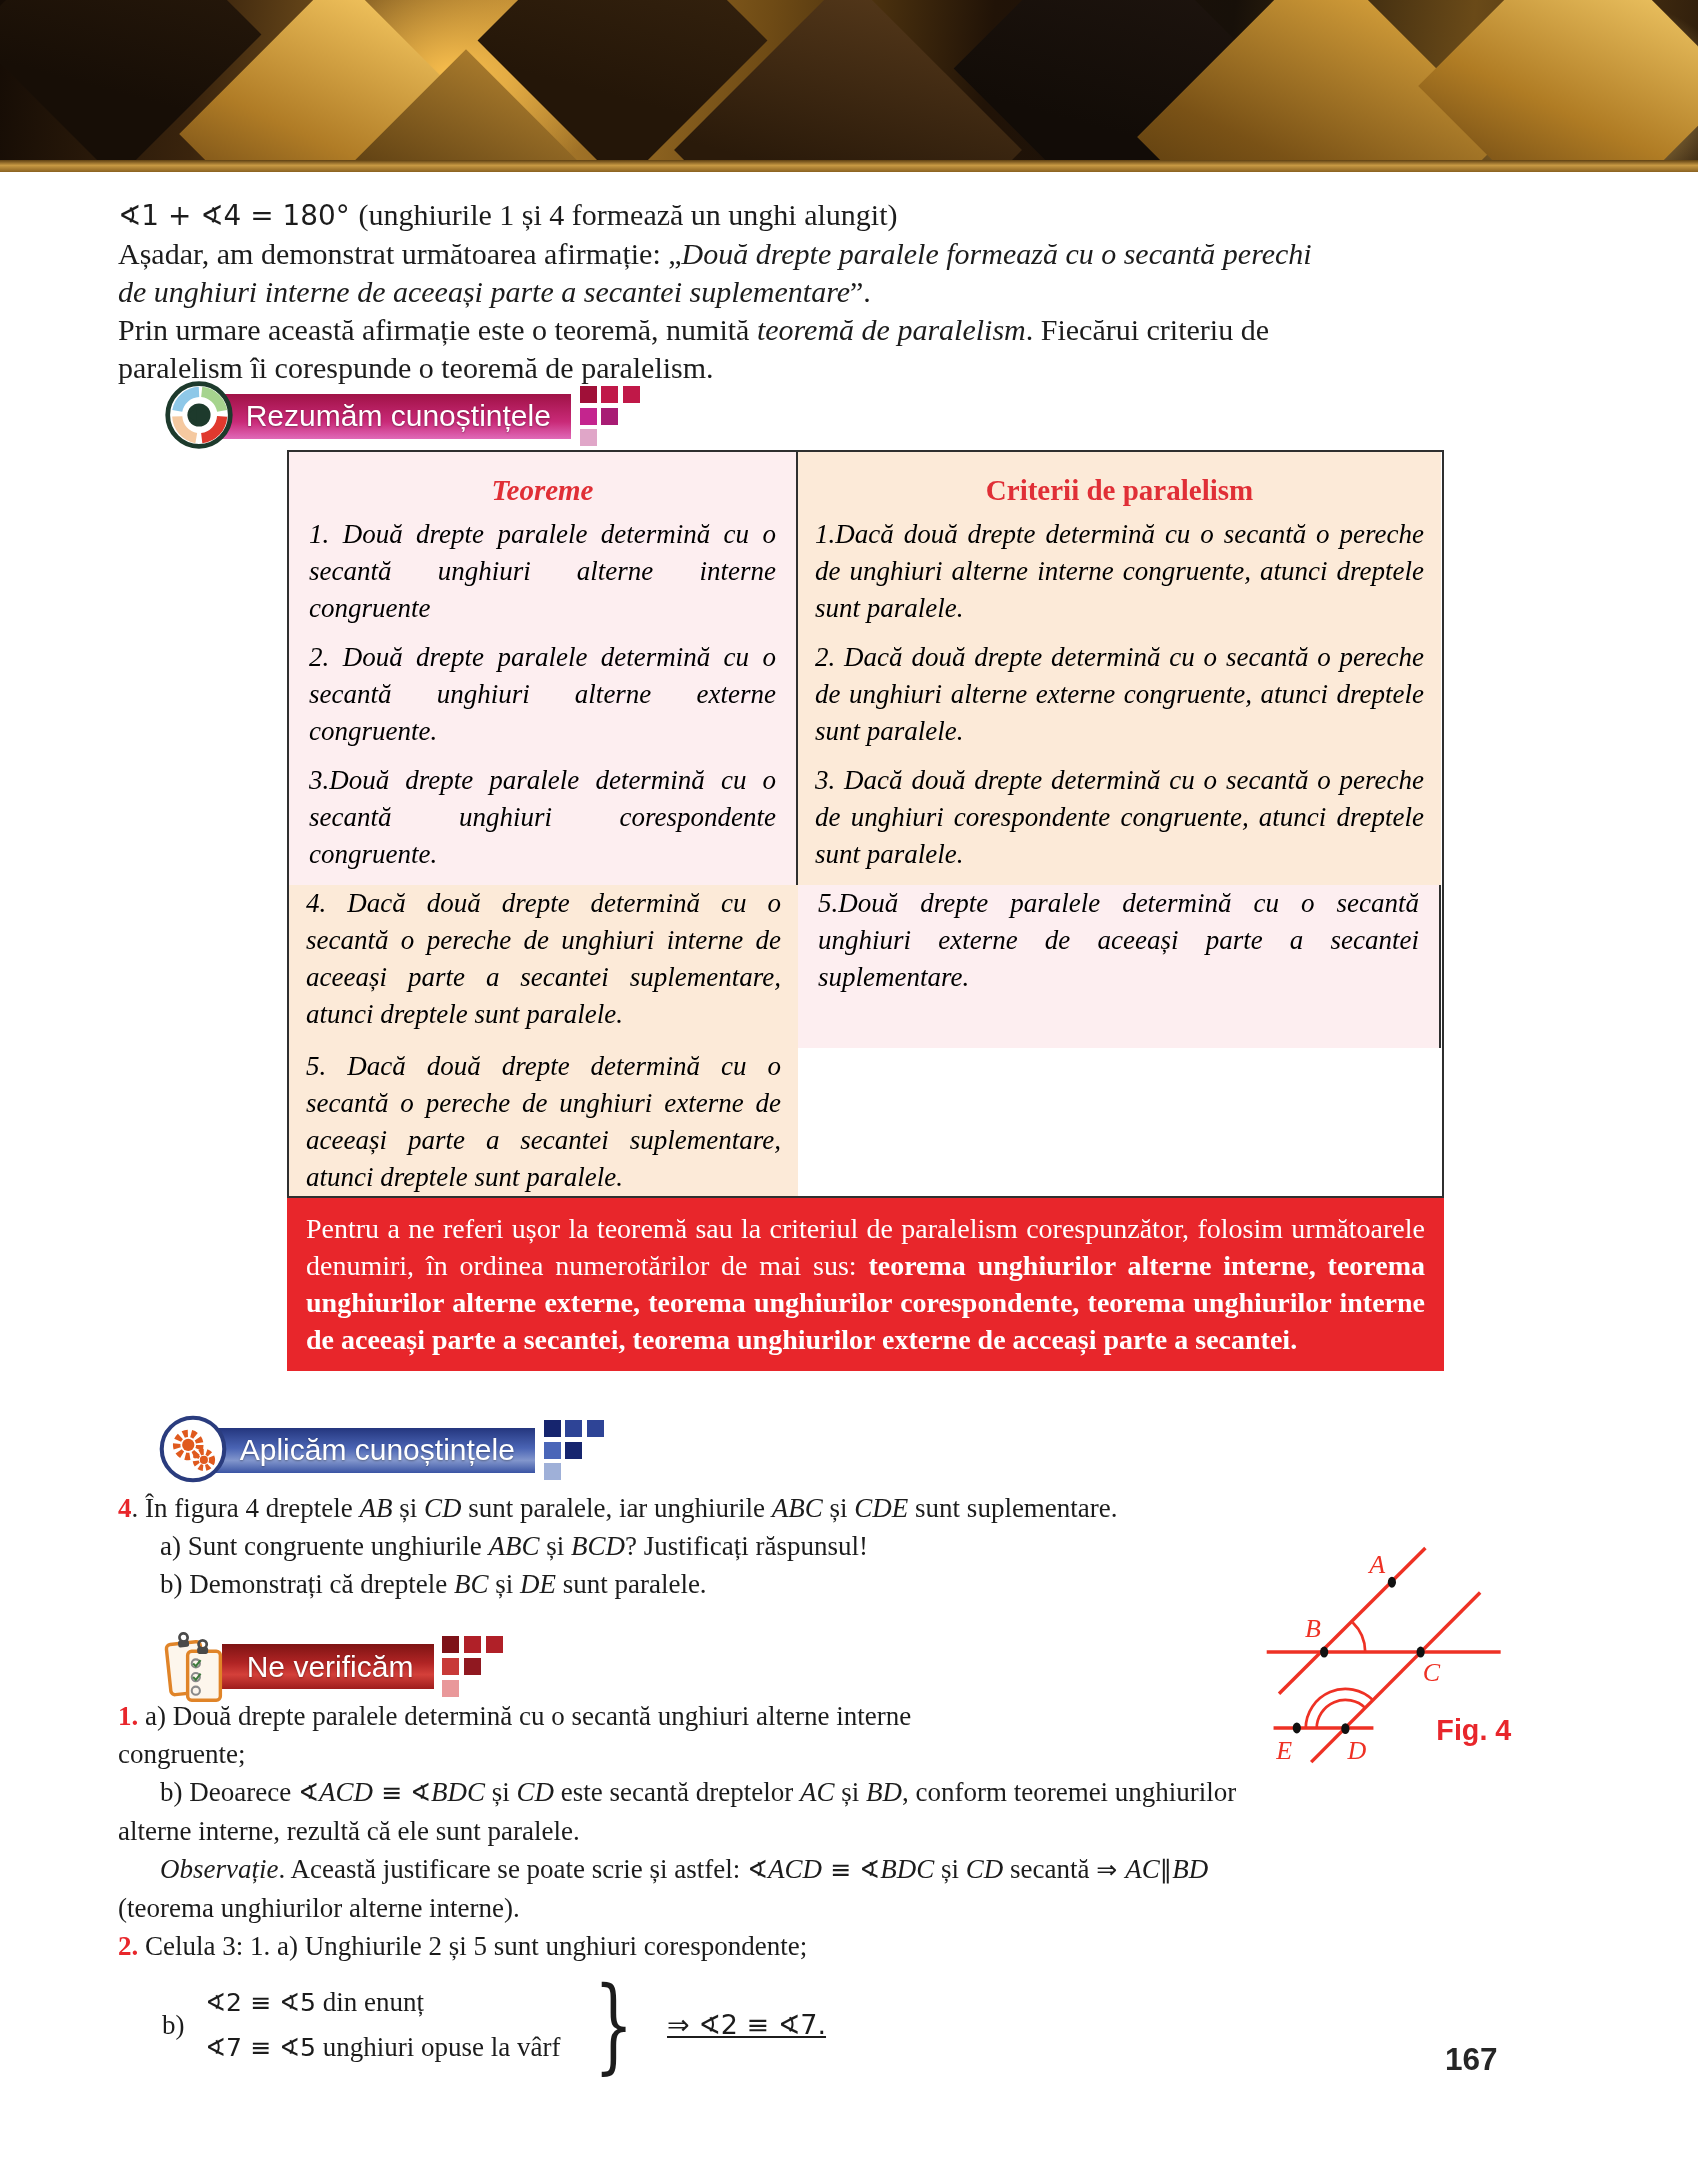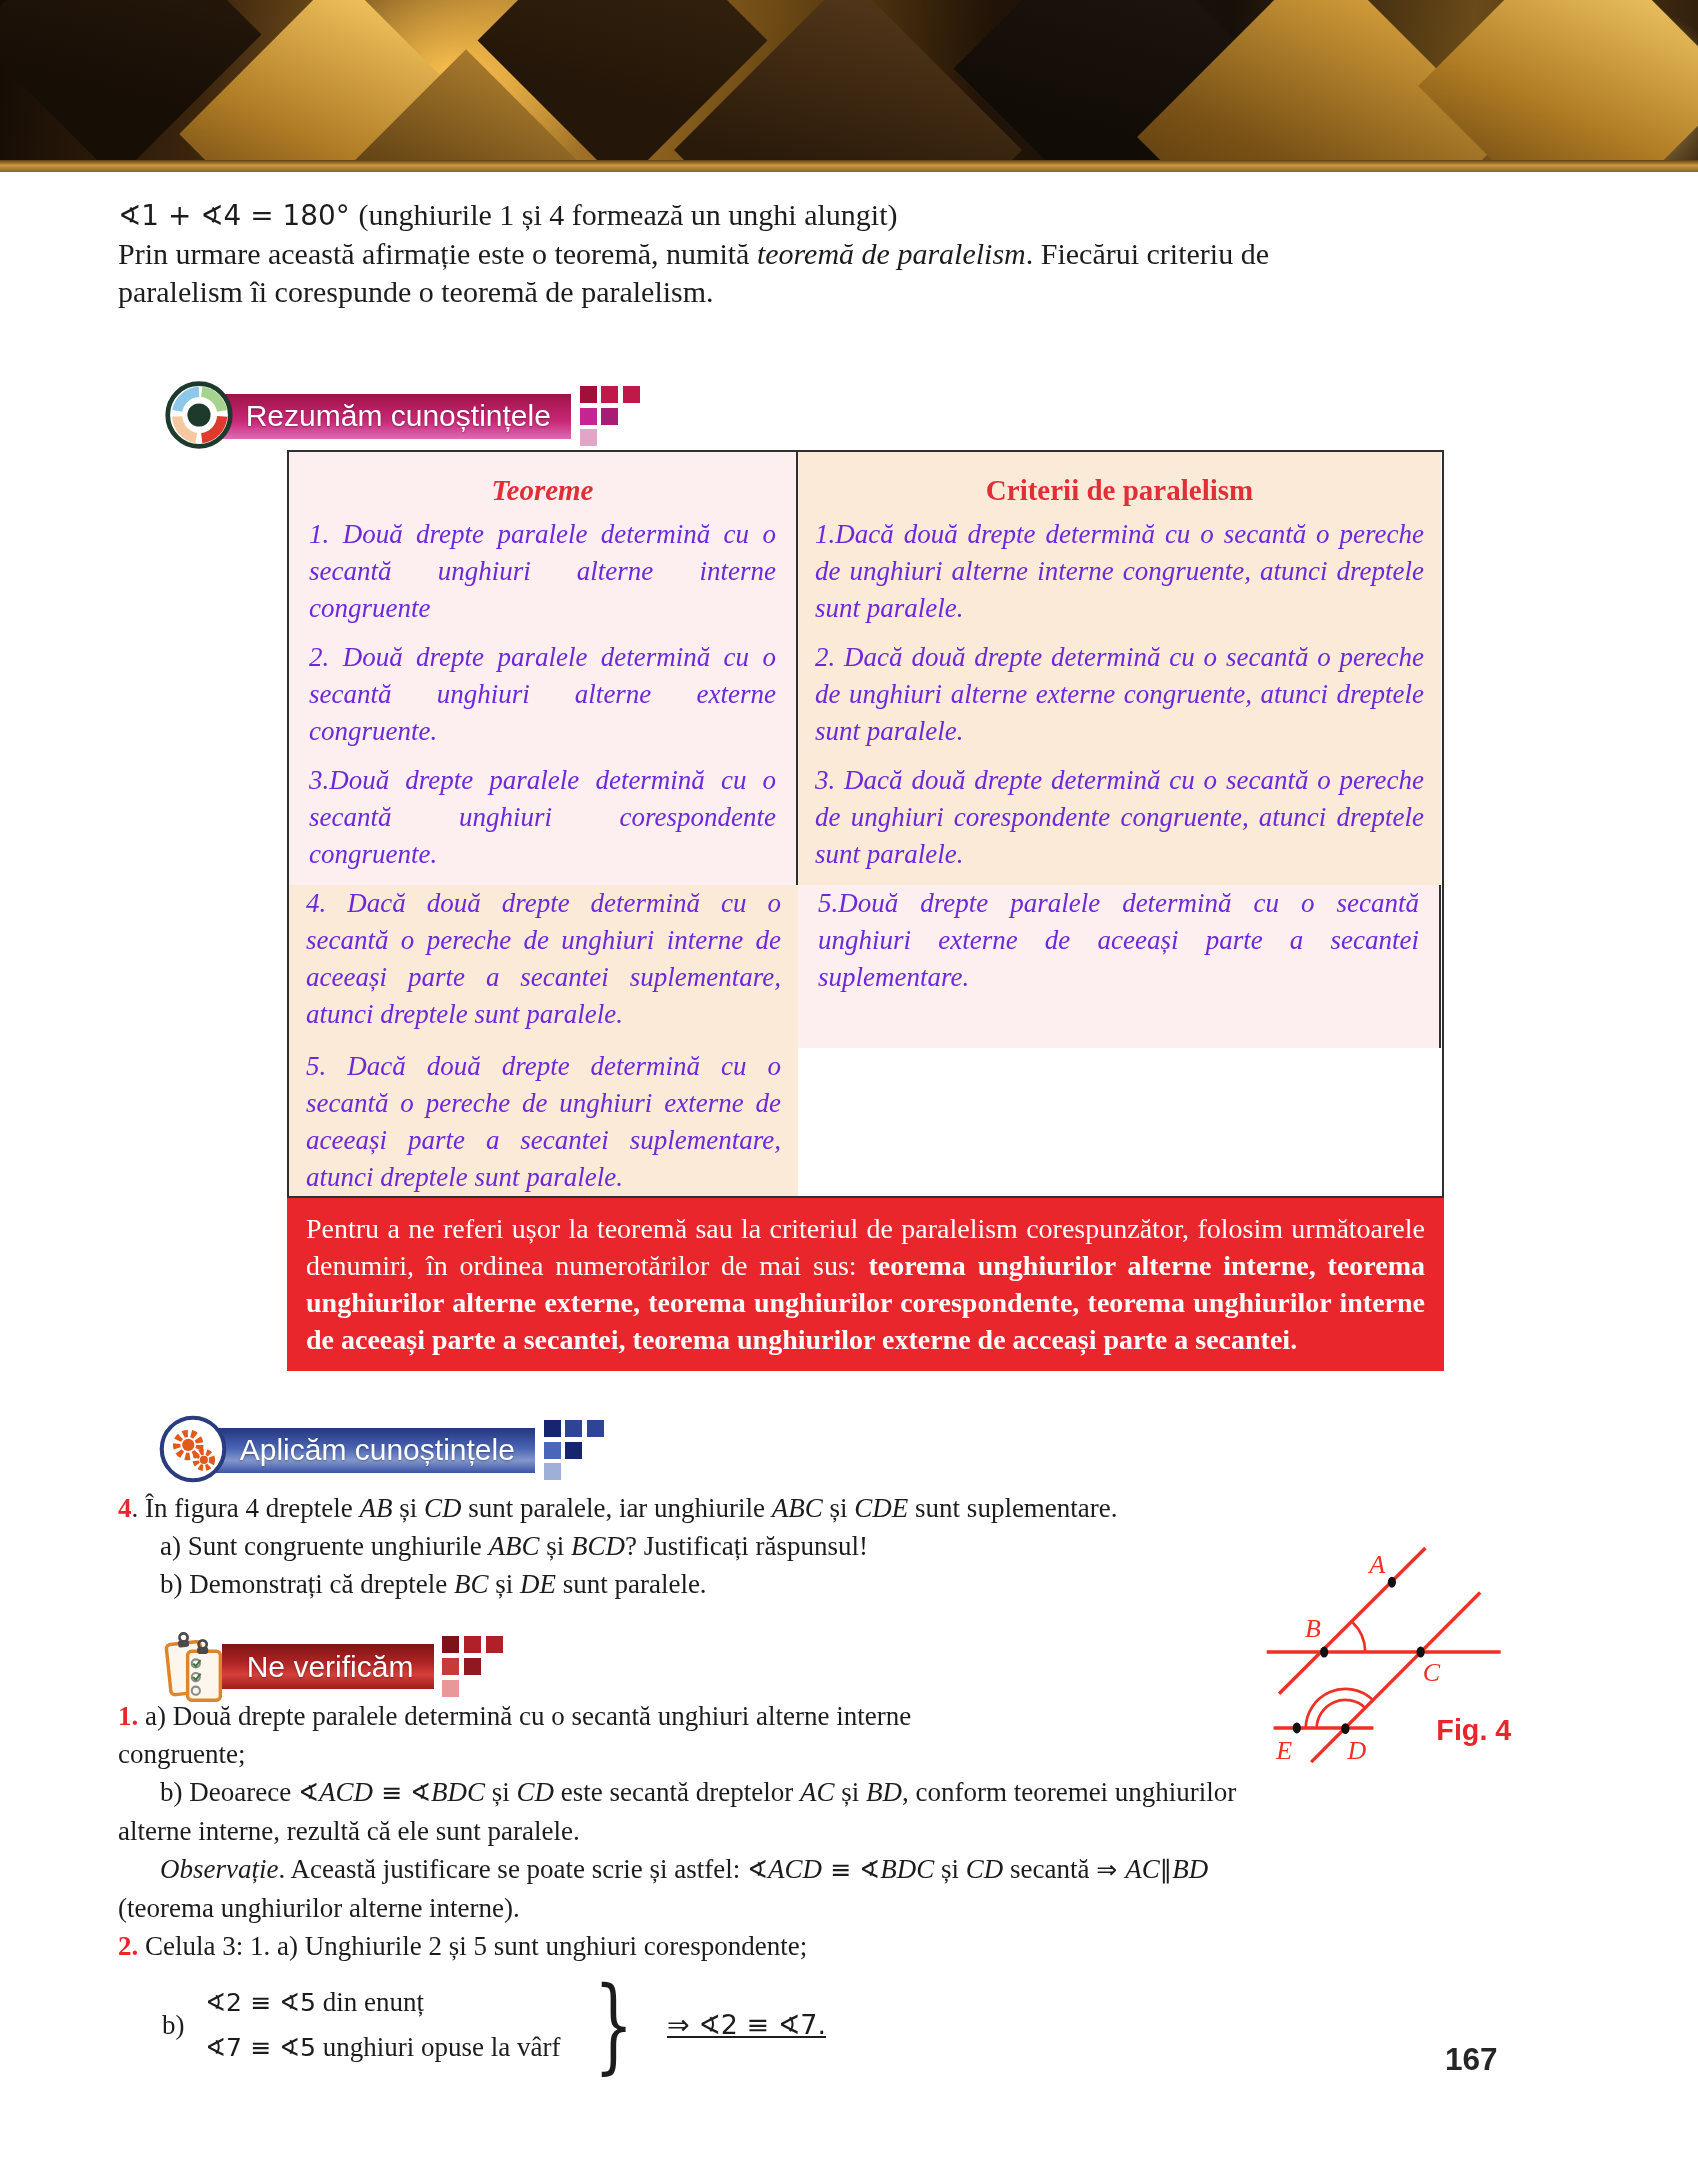--- a/index.html
+++ b/index.html
@@ -47,21 +47,21 @@
   .sq.hide{visibility:hidden;}
 
   
   .tablewrap{position:absolute;left:287px;top:450px;width:1157px;}
   .kn-table{border:2.1px solid #2f2f2f;display:grid;grid-template-columns:509px 643px;
             grid-template-rows:64px 123px 123px 123px 163px 148px;box-sizing:border-box;width:1157px;}
   .kn-table .cl{background:#fdeef0;border-right:2.1px solid #2f2f2f;padding:0 20px;box-sizing:border-box;overflow:hidden;}
   .kn-table .cr{background:#fcead8;padding:0 17px;box-sizing:border-box;overflow:hidden;}
   .kn-table .hd{padding-top:22px;text-align:center;color:#e02f36;font-size:29px;font-weight:bold;}
   .kn-table .hd.it{font-style:italic;}
-  .kn-table p{margin:0;color:#6d28d9;font-style:italic;font-size:27px;line-height:37px;text-align:justify;}
+  .kn-table p{margin:0;color:#000000;font-style:italic;font-size:27px;line-height:37px;text-align:justify;}
   .red-note{background:#e8262b;color:#fff;padding:12.3px 19px;font-size:28px;line-height:37px;
             text-align:justify;box-sizing:border-box;width:1157px;}
 
   
   .problem4{position:absolute;left:118px;top:1489px;width:1465px;font-size:27px;line-height:38px;}
   .problem4 p{margin:0;}
   .problem4 .sub{margin-left:42px;}
   .solutions{position:absolute;left:118px;top:1697px;width:1465px;font-size:27px;line-height:38px;}
   .solutions p{margin:0;}
   .solutions .ind{text-indent:42px;}
@@ -92,20 +92,21 @@
     <div class="cube c2"></div>
     <div class="cube c3"></div>
     <div class="cube c4"></div>
     <div class="cube c5"></div>
     <div class="cube c6"></div>
     <div class="photo-bar"></div>
   </div>
 
   <div class="intro">
     <p><span class="seg-m">∢1 + ∢4 = 180° </span><span class="seg-n">(unghiurile 1 și 4 formează un unghi alungit)</span></p>
+    <p><span class="seg-n">Așadar, am demonstrat următoarea afirmație: „</span><span class="seg-i">Două drepte paralele formează cu o secantă perechi</span><br><span class="seg-i">de unghiuri interne de aceeași parte a secantei suplementare</span><span class="seg-n">”.</span></p>
     <p><span class="seg-n">Prin urmare această afirmație este o teoremă, numită </span><span class="seg-i">teoremă de paralelism</span><span class="seg-n">. Fiecărui criteriu de</span><br><span class="seg-n">paralelism îi corespunde o teoremă de paralelism.</span></p>
   </div>
 
   <div class="badge" style="left:165px;top:381px;">
     <span class="badge-icon">
       <svg width="68" height="68" viewBox="0 0 100 100">
         <circle cx="50" cy="50" r="46" fill="#ffffff" stroke="#1d3a2c" stroke-width="7"></circle>
         <path d="M 50 16 A 34 34 0 0 0 18 44" fill="none" stroke="#8ec8e8" stroke-width="15"></path>
         <path d="M 84 44 A 34 34 0 0 0 54 16" fill="none" stroke="#a6d48e" stroke-width="15"></path>
         <path d="M 54 84 A 34 34 0 0 0 84 52" fill="none" stroke="#e0392e" stroke-width="15"></path>

